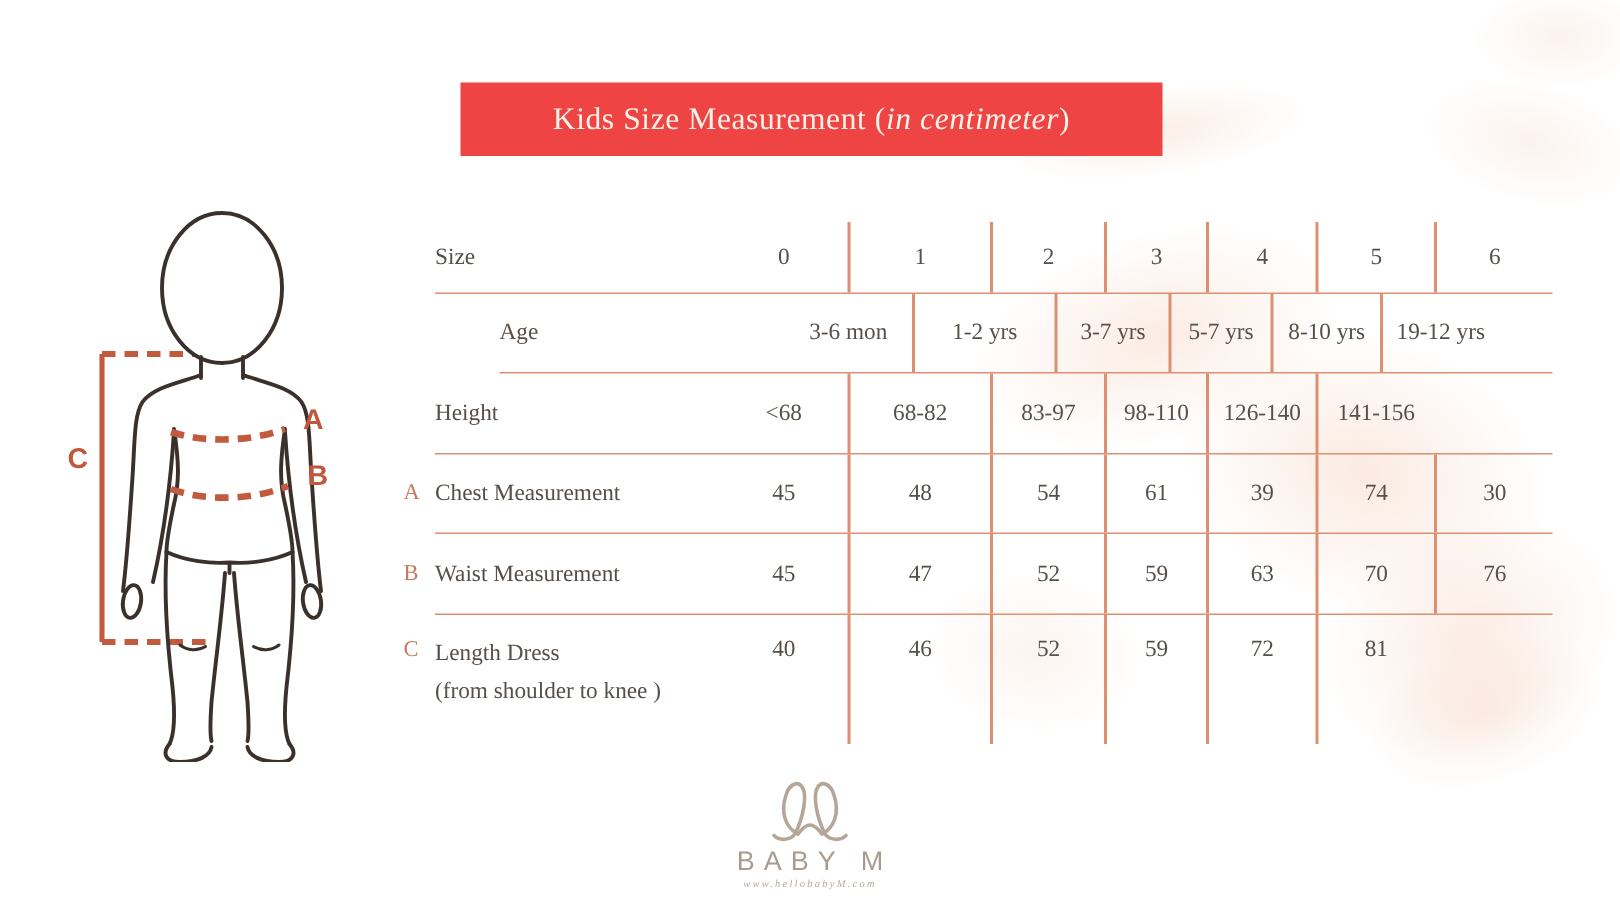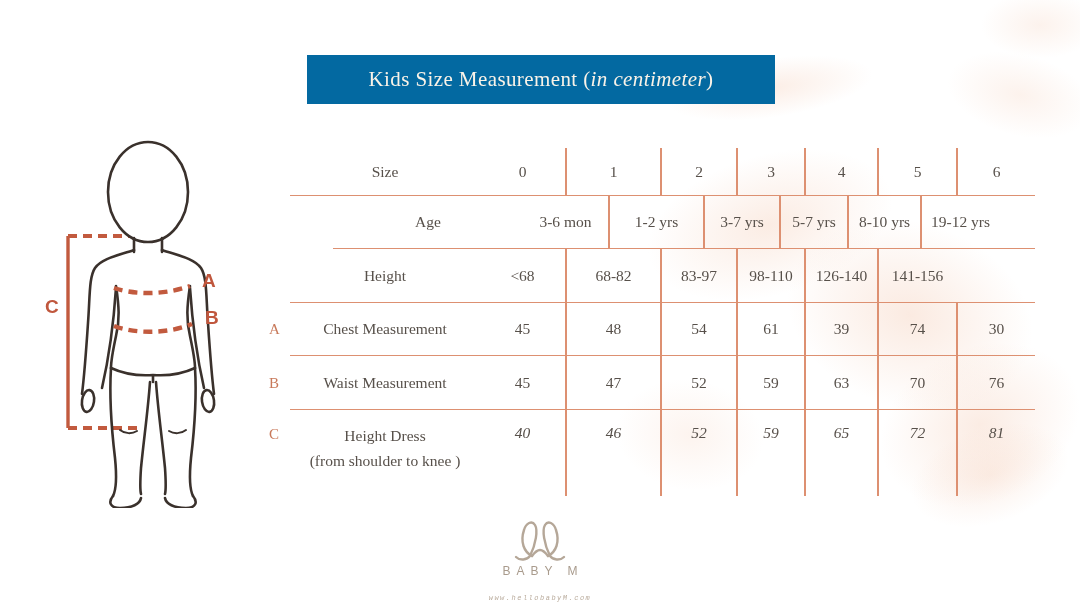--- a/index.html
+++ b/index.html
@@ -14,62 +14,62 @@
   .wc2{left:600px;top:130px;width:340px;height:190px;transform:rotate(-16deg);opacity:.6;}
   .wc3{left:740px;top:190px;width:340px;height:250px;transform:rotate(18deg);opacity:.65;}
   .wc4{left:840px;top:320px;width:280px;height:210px;transform:rotate(-24deg);opacity:.6;}
   .wc5{left:920px;top:40px;width:200px;height:110px;transform:rotate(14deg);opacity:.4;}
   .wc6{left:880px;top:410px;width:220px;height:130px;transform:rotate(-18deg);opacity:.5;}
   .wc7{left:590px;top:360px;width:200px;height:150px;transform:rotate(8deg);opacity:.35;}
   .wc8{left:960px;top:-20px;width:160px;height:90px;opacity:.4;}
 
   
   .banner{position:absolute;left:307px;top:55px;width:468px;height:49px;
-          background:#0369a1;display:flex;align-items:center;justify-content:center;
+          background:#ef4444;display:flex;align-items:center;justify-content:center;
           color:#faf3e8;font-size:21px;letter-spacing:.4px;}
   .banner i{font-style:italic;}
 
   
   .figure{position:absolute;left:40px;top:138px;width:230px;height:370px;}
   .figure svg{position:absolute;left:0;top:0;}
   .outline{fill:none;stroke:#3a312c;stroke-width:2.6;stroke-linecap:round;stroke-linejoin:round;}
   .outline-fill{fill:#ffffff;stroke:#3a312c;stroke-width:2.6;}
   .meas{fill:none;stroke:#c25a3e;stroke-width:4.4;stroke-dasharray:9 6;stroke-linecap:butt;}
   .measv{fill:none;stroke:#c25a3e;stroke-width:3.4;}
   .flbl{position:absolute;font-family:"Liberation Sans",sans-serif;font-weight:bold;
         color:#c0573d;font-size:19px;}
   .fl-a{left:162px;top:132px;}
   .fl-b{left:165px;top:169px;}
   .fl-c{left:5px;top:158px;}
 
   
   .table{position:absolute;left:290px;top:148px;width:745px;font-size:15.5px;}
-  .trow{display:grid;grid-template-columns:190px 85px 95px 76px 68px 73px 79px 79px;text-align:center;}
+  .trow{display:grid;grid-template-columns:190px 85px 95px 76px 68px 73px 79px 79px;}
   .r0{height:47px;}
   .r1{height:52px;margin-left:43px;}
   .r2{height:53px;}
   .r3{height:52px;}
   .r4{height:53px;}
   .r5{height:86px;}
   .bline{border-bottom:1.5px solid #dd9071;}
   .lcell{position:relative;display:flex;flex-direction:column;justify-content:center;}
   .marker{position:absolute;left:-21px;color:#c8795a;font-size:15px;top:50%;transform:translateY(-50%);}
   .r5 .marker{top:24px;}
   .r5 .lcell{justify-content:flex-start;padding-top:13px;line-height:25px;}
   .vcell{display:flex;align-items:center;justify-content:center;}
   .sep{border-left:2px solid #dd9071;}
-  .r5 .vcell{align-items:flex-start;padding-top:14px;font-style:italic;}
+  .r5 .vcell{align-items:flex-start;padding-top:14px;}
 
   
   .logo{position:absolute;left:470px;top:516px;width:140px;text-align:center;}
   .logo svg{display:block;margin:0 auto;}
   .logo-name{display:block;margin-top:2px;font-family:"Liberation Sans",sans-serif;
-             font-size:12px;letter-spacing:6px;color:#a99b8d;text-indent:6px;}
-  .logo-url{display:block;margin-top:16px;font-size:7px;letter-spacing:1.5px;
-            color:#b9ab9c;font-style:italic;font-family:Liberation Mono, monospace;}
+             font-size:18px;letter-spacing:6px;color:#a99b8d;text-indent:6px;}
+  .logo-url{display:block;margin-top:0;font-size:7px;letter-spacing:1.5px;
+            color:#b9ab9c;font-style:italic;}
 </style>
 </head>
 <body>
 
 <div class="canvas">
 
   <div class="wc wc1"></div>
   <div class="wc wc2"></div>
   <div class="wc wc3"></div>
   <div class="wc wc4"></div>
@@ -180,28 +180,27 @@
       <div class="vcell sep">52</div>
       <div class="vcell sep">59</div>
       <div class="vcell sep">63</div>
       <div class="vcell sep">70</div>
       <div class="vcell sep">76</div>
     </div>
 
     <div class="trow r5">
       <div class="lcell">
         <span class="marker">C</span>
-        <span class="rlabel">Height Dress</span>
+        <span class="rlabel">Length Dress</span>
         <span class="sublabel">(from shoulder to knee )</span>
       </div>
       <div class="vcell">40</div>
       <div class="vcell sep">46</div>
       <div class="vcell sep">52</div>
       <div class="vcell sep">59</div>
-      <div class="vcell sep">65</div>
       <div class="vcell sep">72</div>
       <div class="vcell sep">81</div>
     </div>
 
   </div>
 
   <div class="logo">
     <svg width="76" height="46" viewBox="0 0 76 46">
       <g fill="none" stroke="#b5a798" stroke-width="2.4" stroke-linecap="round">
         <path d="M30,40 C22,36 18,26 22,14 C24,7 30,4 33,9 C36,14 34,28 28,40 C25,44 18,45 14,41"></path>

